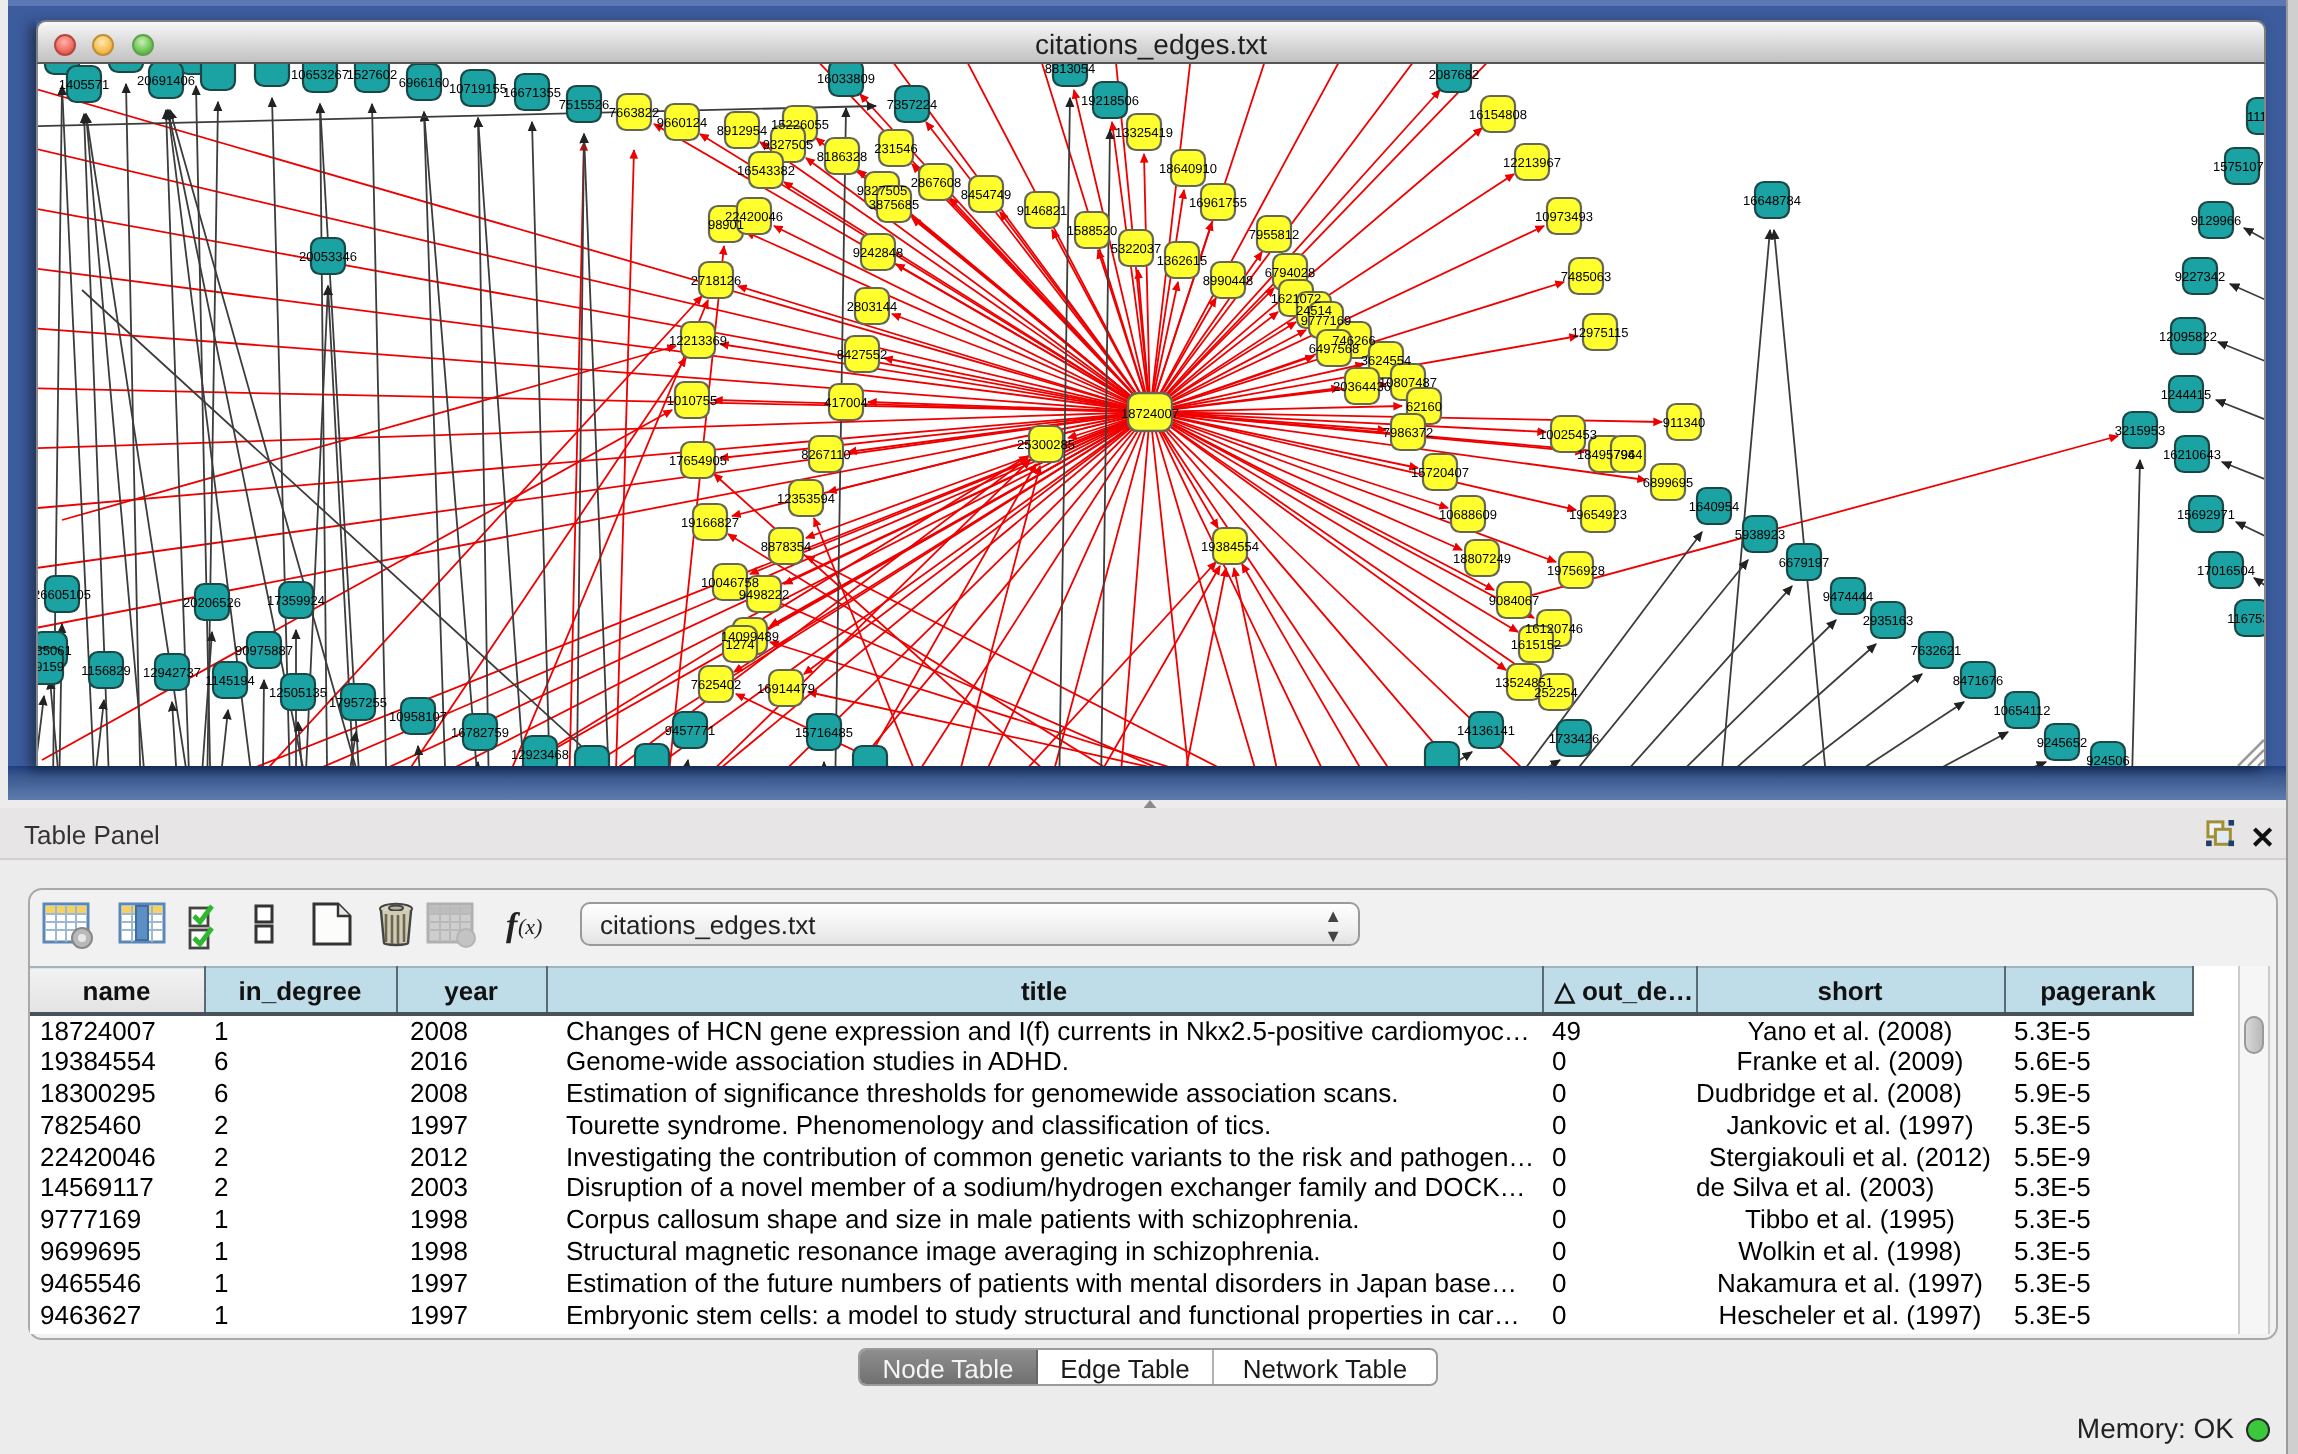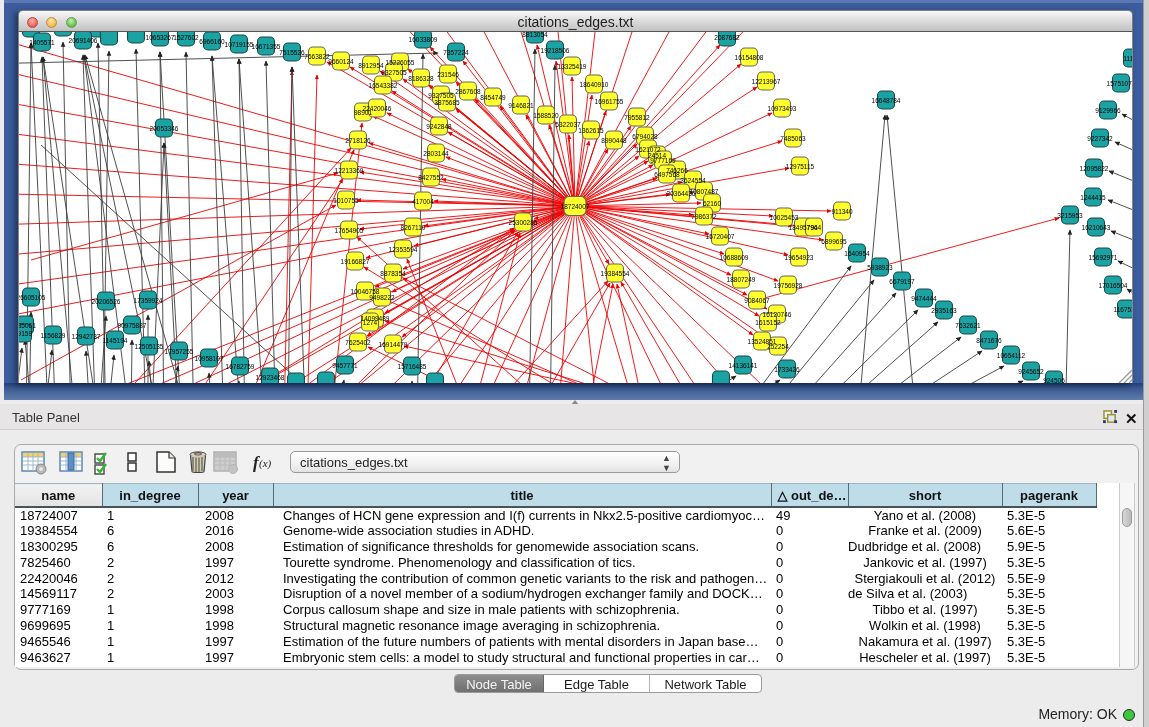--- a/index.html
+++ b/index.html
@@ -25,22 +25,22 @@
 .toolbar{position:absolute;left:0;top:0;width:100%;height:40px}
 .combo{position:absolute;left:275px;top:6px;width:390px;height:22px;background:linear-gradient(#fff,#eee 70%,#e2e2e2);border:1px solid #9a9a9a;border-radius:5px;font-size:13px;color:#222;padding:3px 0 0 9px}
 .combo .arr{position:absolute;right:8px;top:1px;font-size:9px;color:#444;line-height:10px;letter-spacing:0}
 .tablewrap{position:absolute;left:0px;top:38px;width:1104px;height:184px;background:#fff}
 table.grid{border-collapse:collapse;table-layout:fixed;width:1081px;font-size:13px}
 table.grid th{background:#bfdde9;font-weight:bold;color:#111;border-right:1px solid #5a6a72;border-top:1px solid #9fb6c2;border-bottom:2px solid #47525a;height:23px;padding:2px 0 0 0;overflow:hidden;white-space:nowrap}
 table.grid th.gray{background:linear-gradient(#f2f2f2,#e3e3e3)}
 table.grid td{height:15.8px;line-height:15.8px;padding:0 0 0 5px;overflow:hidden;white-space:nowrap;color:#000;border:0}
 .scroll{position:absolute;left:1104px;top:38px;width:16px;height:184px;background:#f6f6f6;border-left:1px solid #ccc;border-right:1px solid #ccc}
 .thumb{position:absolute;left:2px;top:25px;width:10px;height:19px;border-radius:6px;background:linear-gradient(90deg,#d8d8d8,#b9b9b9);border:1px solid #999}
-.tabs{position:absolute;left:454px;top:274px;height:19px;display:flex;font-size:13px;border:1px solid #9b9b9b;border-radius:4px;overflow:hidden;background:#fff}
-.tabs .seg{width:106px;text-align:center;padding-top:2px;border-right:1px solid #b3b3b3;color:#1a1a1a}
+.tabs{position:absolute;left:429px;top:274px;height:19px;display:flex;font-size:13px;border:1px solid #9b9b9b;border-radius:4px;overflow:hidden;background:#fff}
+.tabs .seg{width:88px;text-align:center;padding-top:2px;border-right:1px solid #b3b3b3;color:#1a1a1a}
 .tabs .seg.sel{width:89px;background:linear-gradient(#8e8e8e,#707070);color:#f5f5f5;border-right:1px solid #666}
 .status{position:absolute;right:14px;bottom:5px;font-size:14px;color:#222}
 .greendot{display:inline-block;width:12px;height:12px;border-radius:50%;background:#3bc83b;border:1.5px solid #2c2c2c;vertical-align:-2px;margin-left:6px}
 .splitcaret{position:absolute;left:571px;top:0px;width:0;height:0;border-left:4px solid transparent;border-right:4px solid transparent;border-bottom:5px solid #8a8a8a}
 </style></head>
 <body>
 <div class="topsec">
  <div class="blue">
       <div class="topline"></div>
       <div class="botgrad"></div>
@@ -699,21 +699,21 @@
               <td>0</td>
               <td style="padding:0">de Silva et al. (2003)</td>
               <td>5.3E-5</td>
             </tr>
 <tr>
               <td>9777169</td>
               <td>1</td>
               <td style="padding-left:7px">1998</td>
               <td style="padding-left:10px">Corpus callosum shape and size in male patients with schizophrenia.</td>
               <td>0</td>
-              <td style="text-align:center;padding:0">Tibbo et al. (1997)</td>
+              <td style="text-align:center;padding:0">Tibbo et al. (1995)</td>
               <td>5.3E-5</td>
             </tr>
 <tr>
               <td>9699695</td>
               <td>1</td>
               <td style="padding-left:7px">1998</td>
               <td style="padding-left:10px">Structural magnetic resonance image averaging in schizophrenia.</td>
               <td>0</td>
               <td style="text-align:center;padding:0">Wolkin et al. (1998)</td>
               <td>5.3E-5</td>

